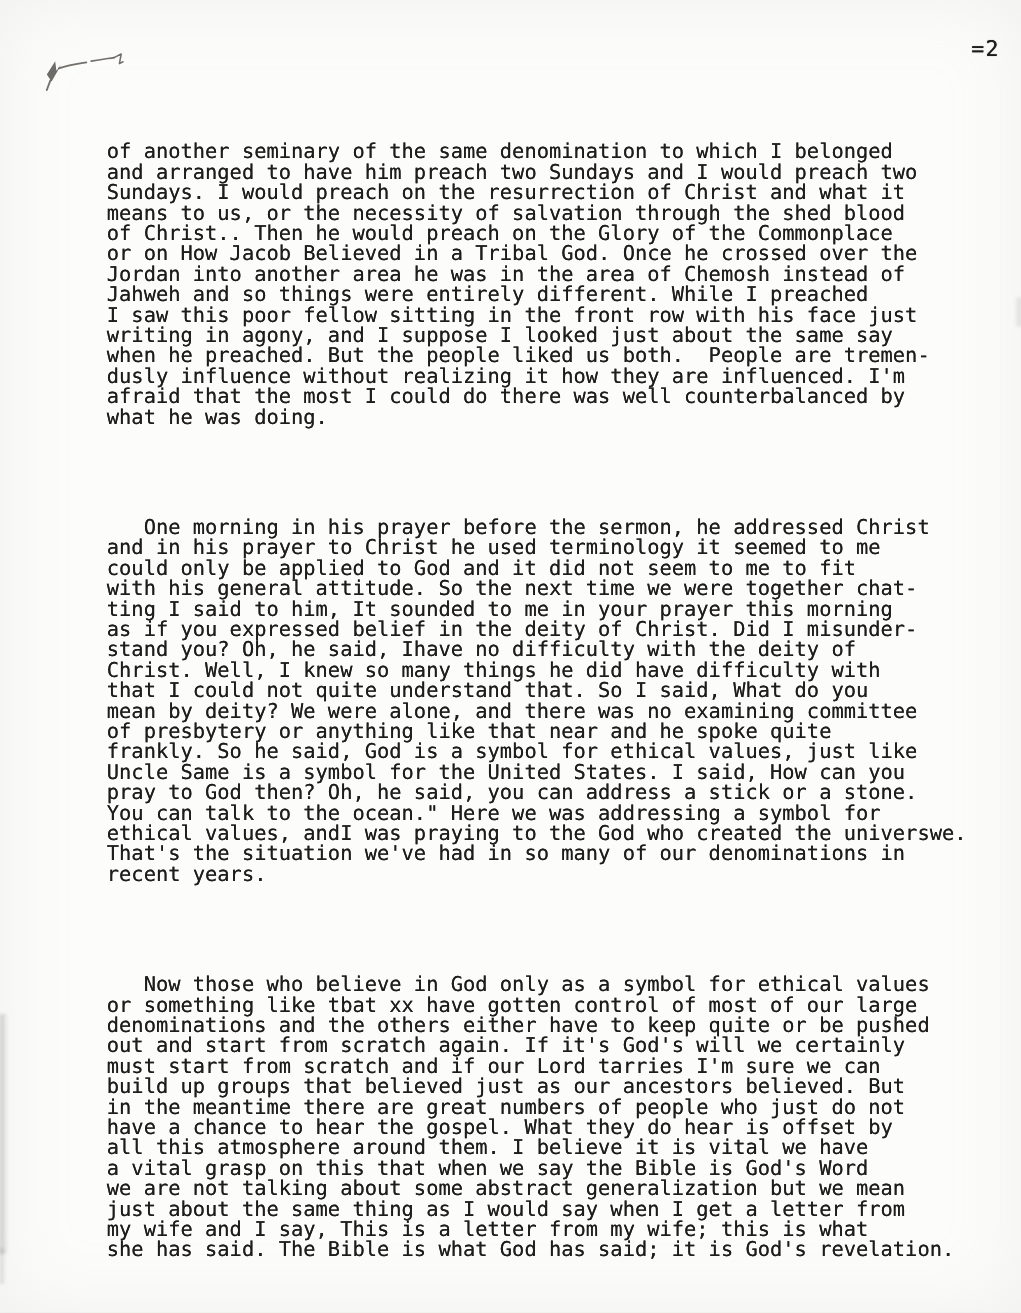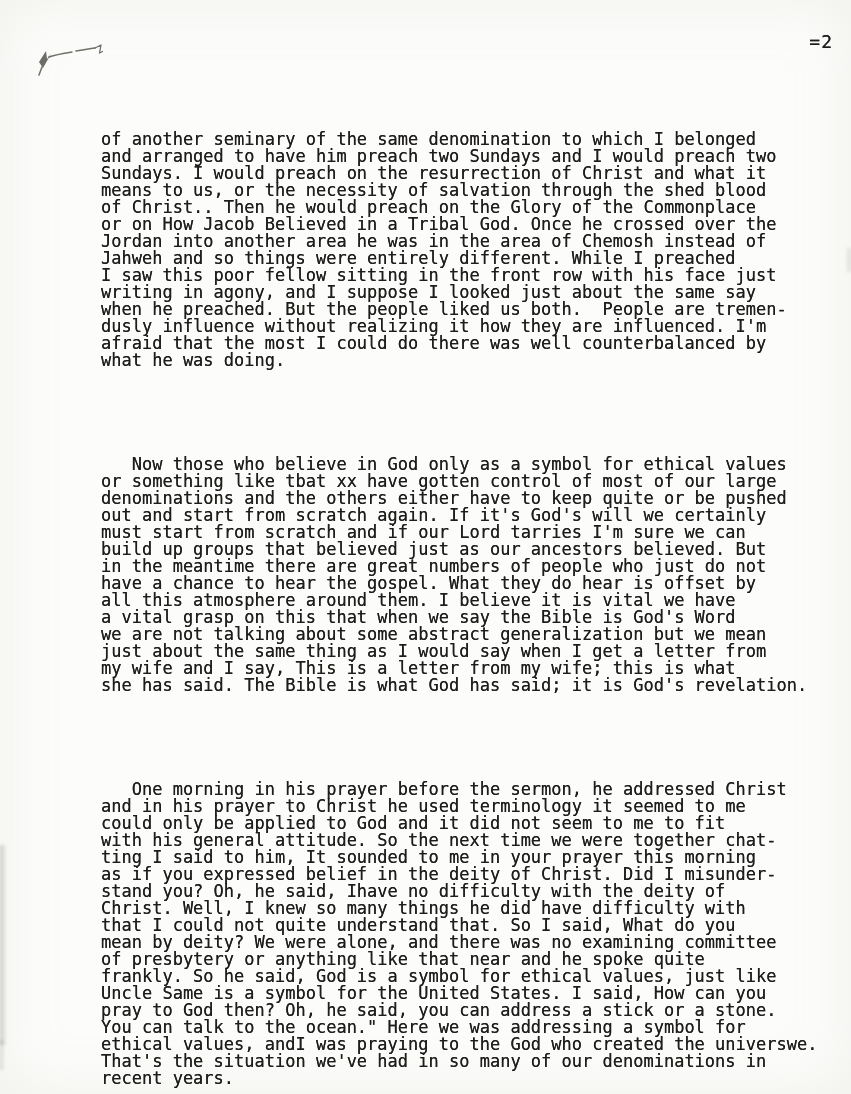--- a/index.html
+++ b/index.html
@@ -36,21 +36,21 @@
   .text-block {
     position: absolute;
     left: 85px;
     top: 64px;
     width: 740px;
     font-size: 17px;
     line-height: 17px;
     white-space: pre;
     text-shadow: 0 0 0.55px rgba(22,22,20,0.85);
   }
-  .para { margin: 16px; }
+  .para { margin: 4px; }
   .para + .para { margin-top: 20px; }
   .edge-smudge-left {
     position: absolute;
     left: 0;
     top: 845px;
     width: 7px;
     height: 200px;
     background: linear-gradient(to right, rgba(125,125,118,0.38), rgba(125,125,118,0));
     filter: blur(1.5px);
   }
@@ -98,54 +98,54 @@
 or on How Jacob Believed in a Tribal God. Once he crossed over the
 Jordan into another area he was in the area of Chemosh instead of
 Jahweh and so things were entirely different. While I preached
 I saw this poor fellow sitting in the front row with his face just
 writing in agony, and I suppose I looked just about the same say
 when he preached. But the people liked us both.  People are tremen-
 dusly influence without realizing it how they are influenced. I'm
 afraid that the most I could do there was well counterbalanced by
 what he was doing.</div>
 
-    <div class="para">   Now those who believe in God only as a symbol for ethical values
-or something like tbat xx have gotten control of most of our large
-denominations and the others either have to keep quite or be pushed
-out and start from scratch again. If it's God's will we certainly
-must start from scratch and if our Lord tarries I'm sure we can
-build up groups that believed just as our ancestors believed. But
-in the meantime there are great numbers of people who just do not
-have a chance to hear the gospel. What they do hear is offset by
-all this atmosphere around them. I believe it is vital we have
-a vital grasp on this that when we say the Bible is God's Word
-we are not talking about some abstract generalization but we mean
-just about the same thing as I would say when I get a letter from
-my wife and I say, This is a letter from my wife; this is what
-she has said. The Bible is what God has said; it is God's revelation.</div>
-
     <div class="para">   One morning in his prayer before the sermon, he addressed Christ
 and in his prayer to Christ he used terminology it seemed to me
 could only be applied to God and it did not seem to me to fit
 with his general attitude. So the next time we were together chat-
 ting I said to him, It sounded to me in your prayer this morning
 as if you expressed belief in the deity of Christ. Did I misunder-
 stand you? Oh, he said, Ihave no difficulty with the deity of
 Christ. Well, I knew so many things he did have difficulty with
 that I could not quite understand that. So I said, What do you
 mean by deity? We were alone, and there was no examining committee
 of presbytery or anything like that near and he spoke quite
 frankly. So he said, God is a symbol for ethical values, just like
 Uncle Same is a symbol for the United States. I said, How can you
 pray to God then? Oh, he said, you can address a stick or a stone.
 You can talk to the ocean." Here we was addressing a symbol for
 ethical values, andI was praying to the God who created the universwe.
 That's the situation we've had in so many of our denominations in
 recent years.</div>
 
+    <div class="para">   Now those who believe in God only as a symbol for ethical values
+or something like tbat xx have gotten control of most of our large
+denominations and the others either have to keep quite or be pushed
+out and start from scratch again. If it's God's will we certainly
+must start from scratch and if our Lord tarries I'm sure we can
+build up groups that believed just as our ancestors believed. But
+in the meantime there are great numbers of people who just do not
+have a chance to hear the gospel. What they do hear is offset by
+all this atmosphere around them. I believe it is vital we have
+a vital grasp on this that when we say the Bible is God's Word
+we are not talking about some abstract generalization but we mean
+just about the same thing as I would say when I get a letter from
+my wife and I say, This is a letter from my wife; this is what
+she has said. The Bible is what God has said; it is God's revelation.</div>
+
     
 
   </div>
 
   <div class="edge-smudge-left"></div>
   <div class="edge-smudge-left-2"></div>
   <div class="edge-smudge-right"></div>
 
 </div>
 

